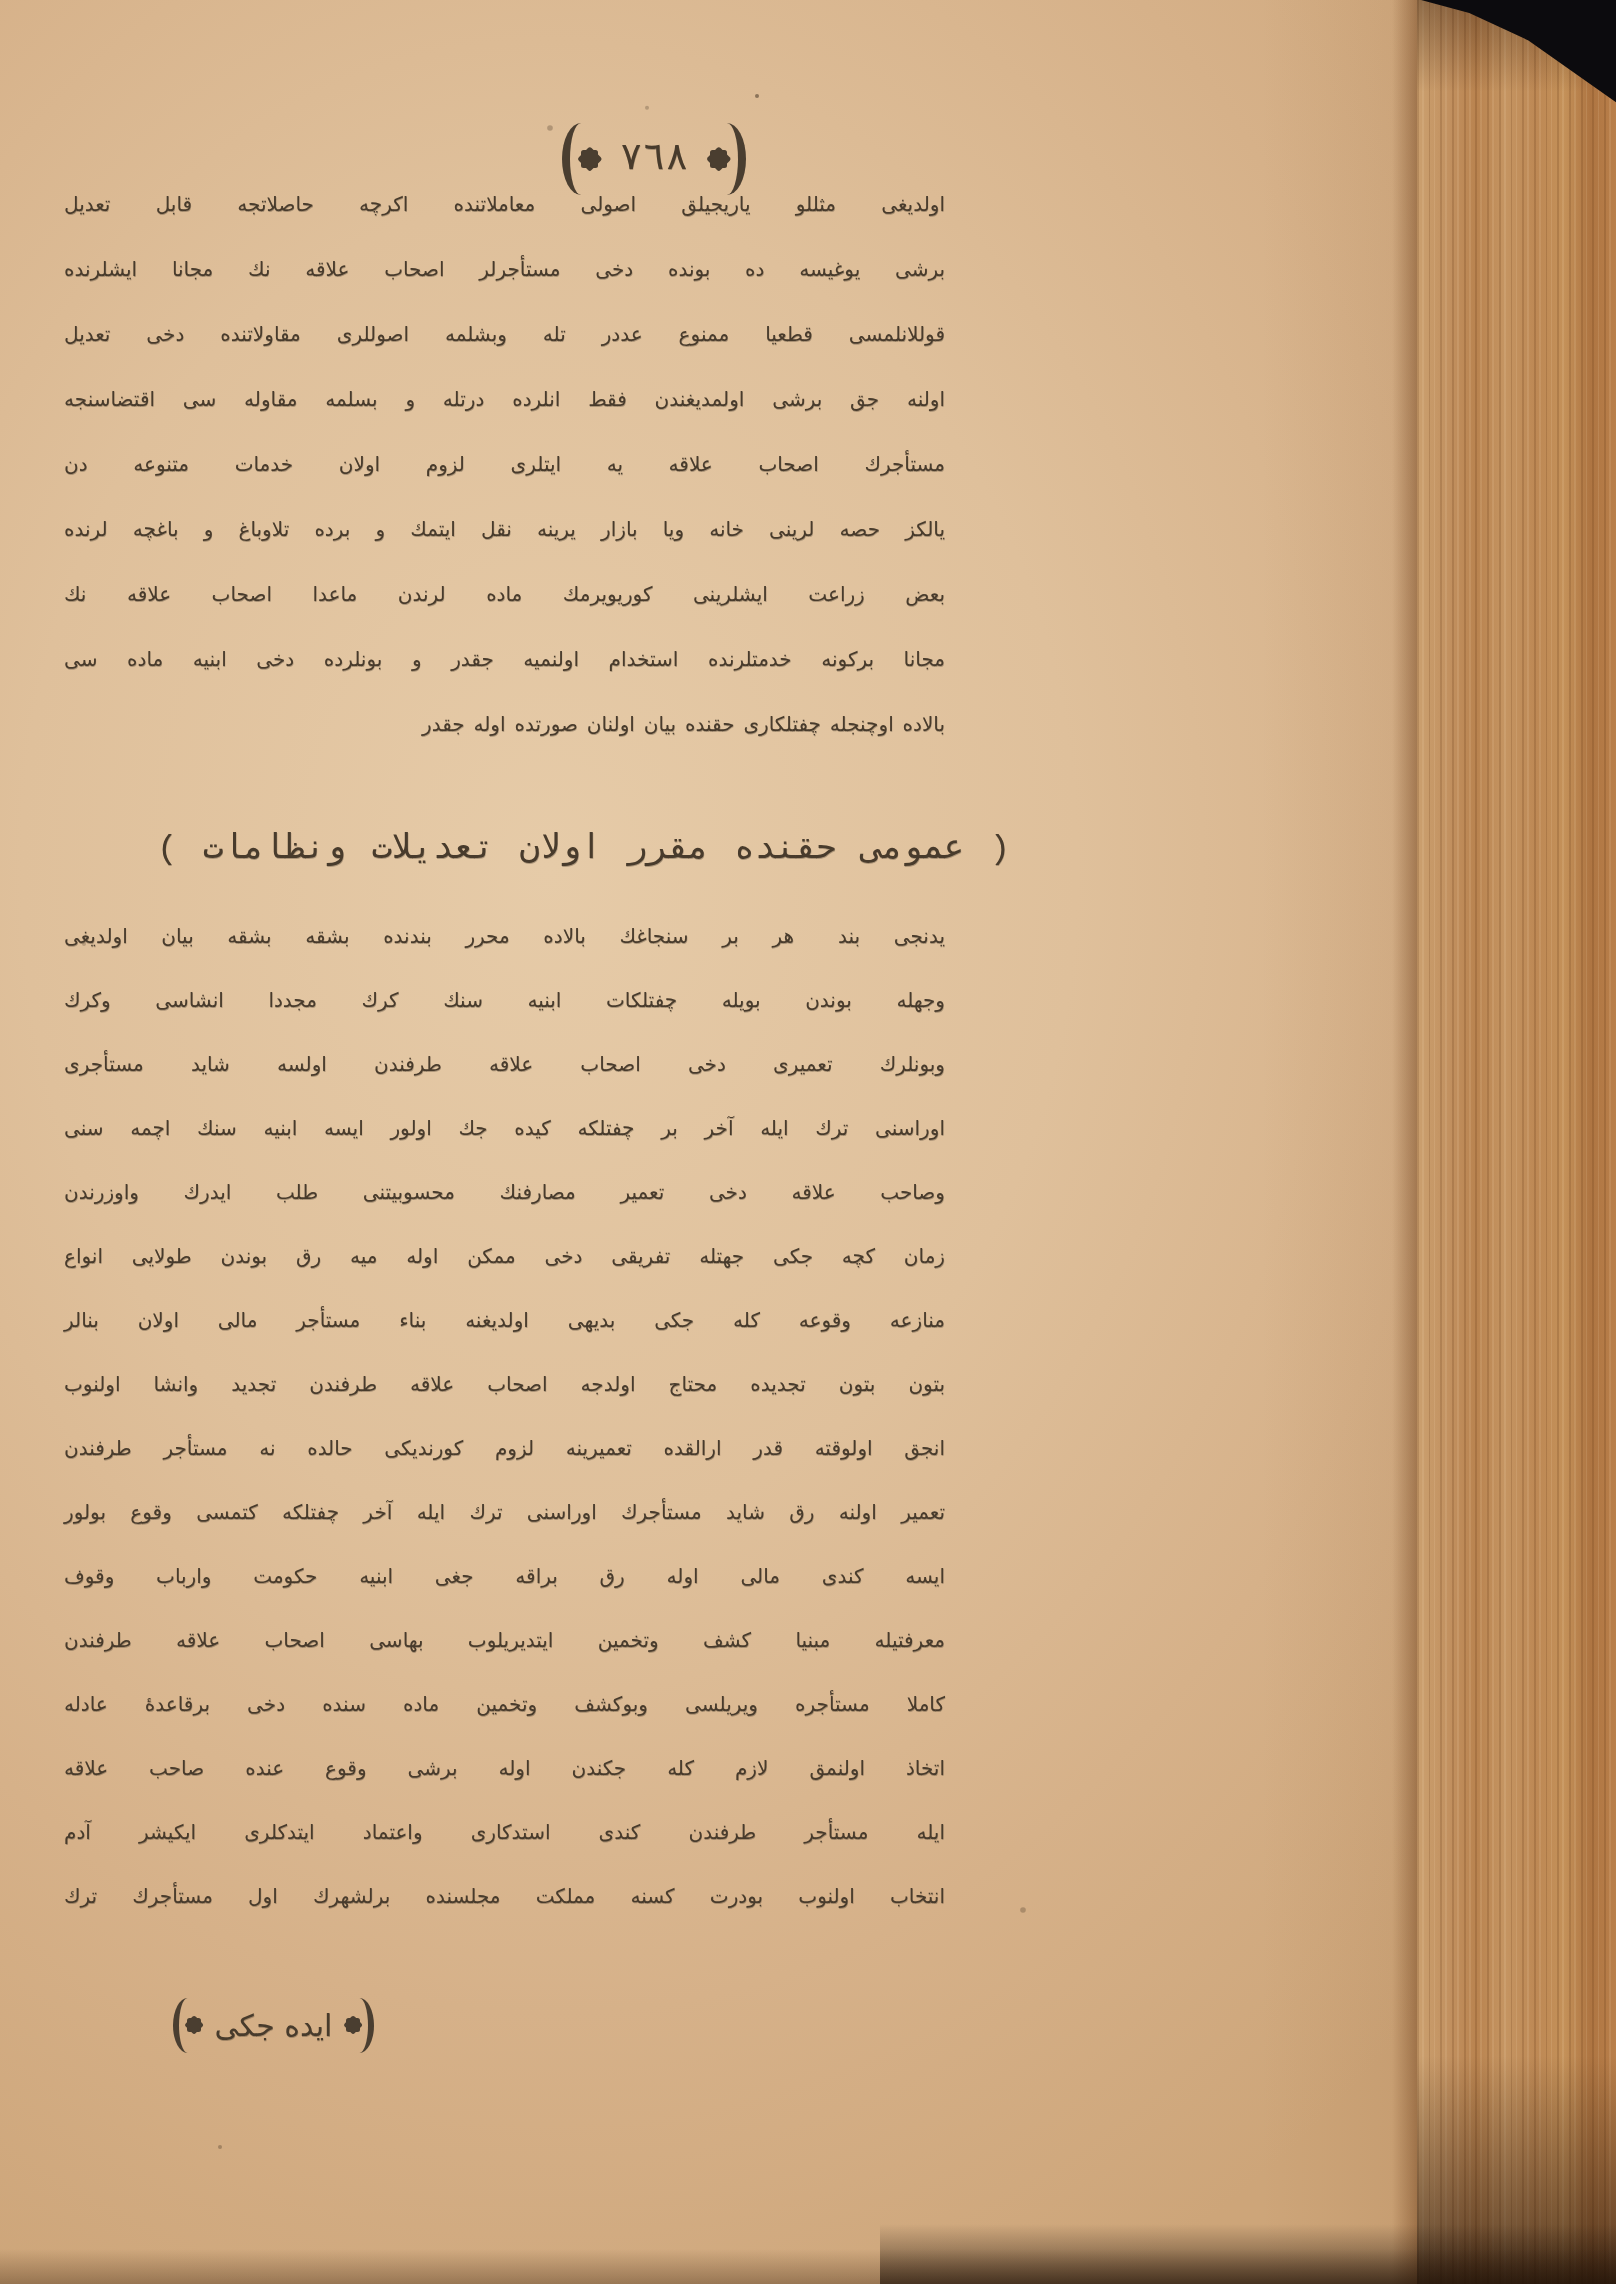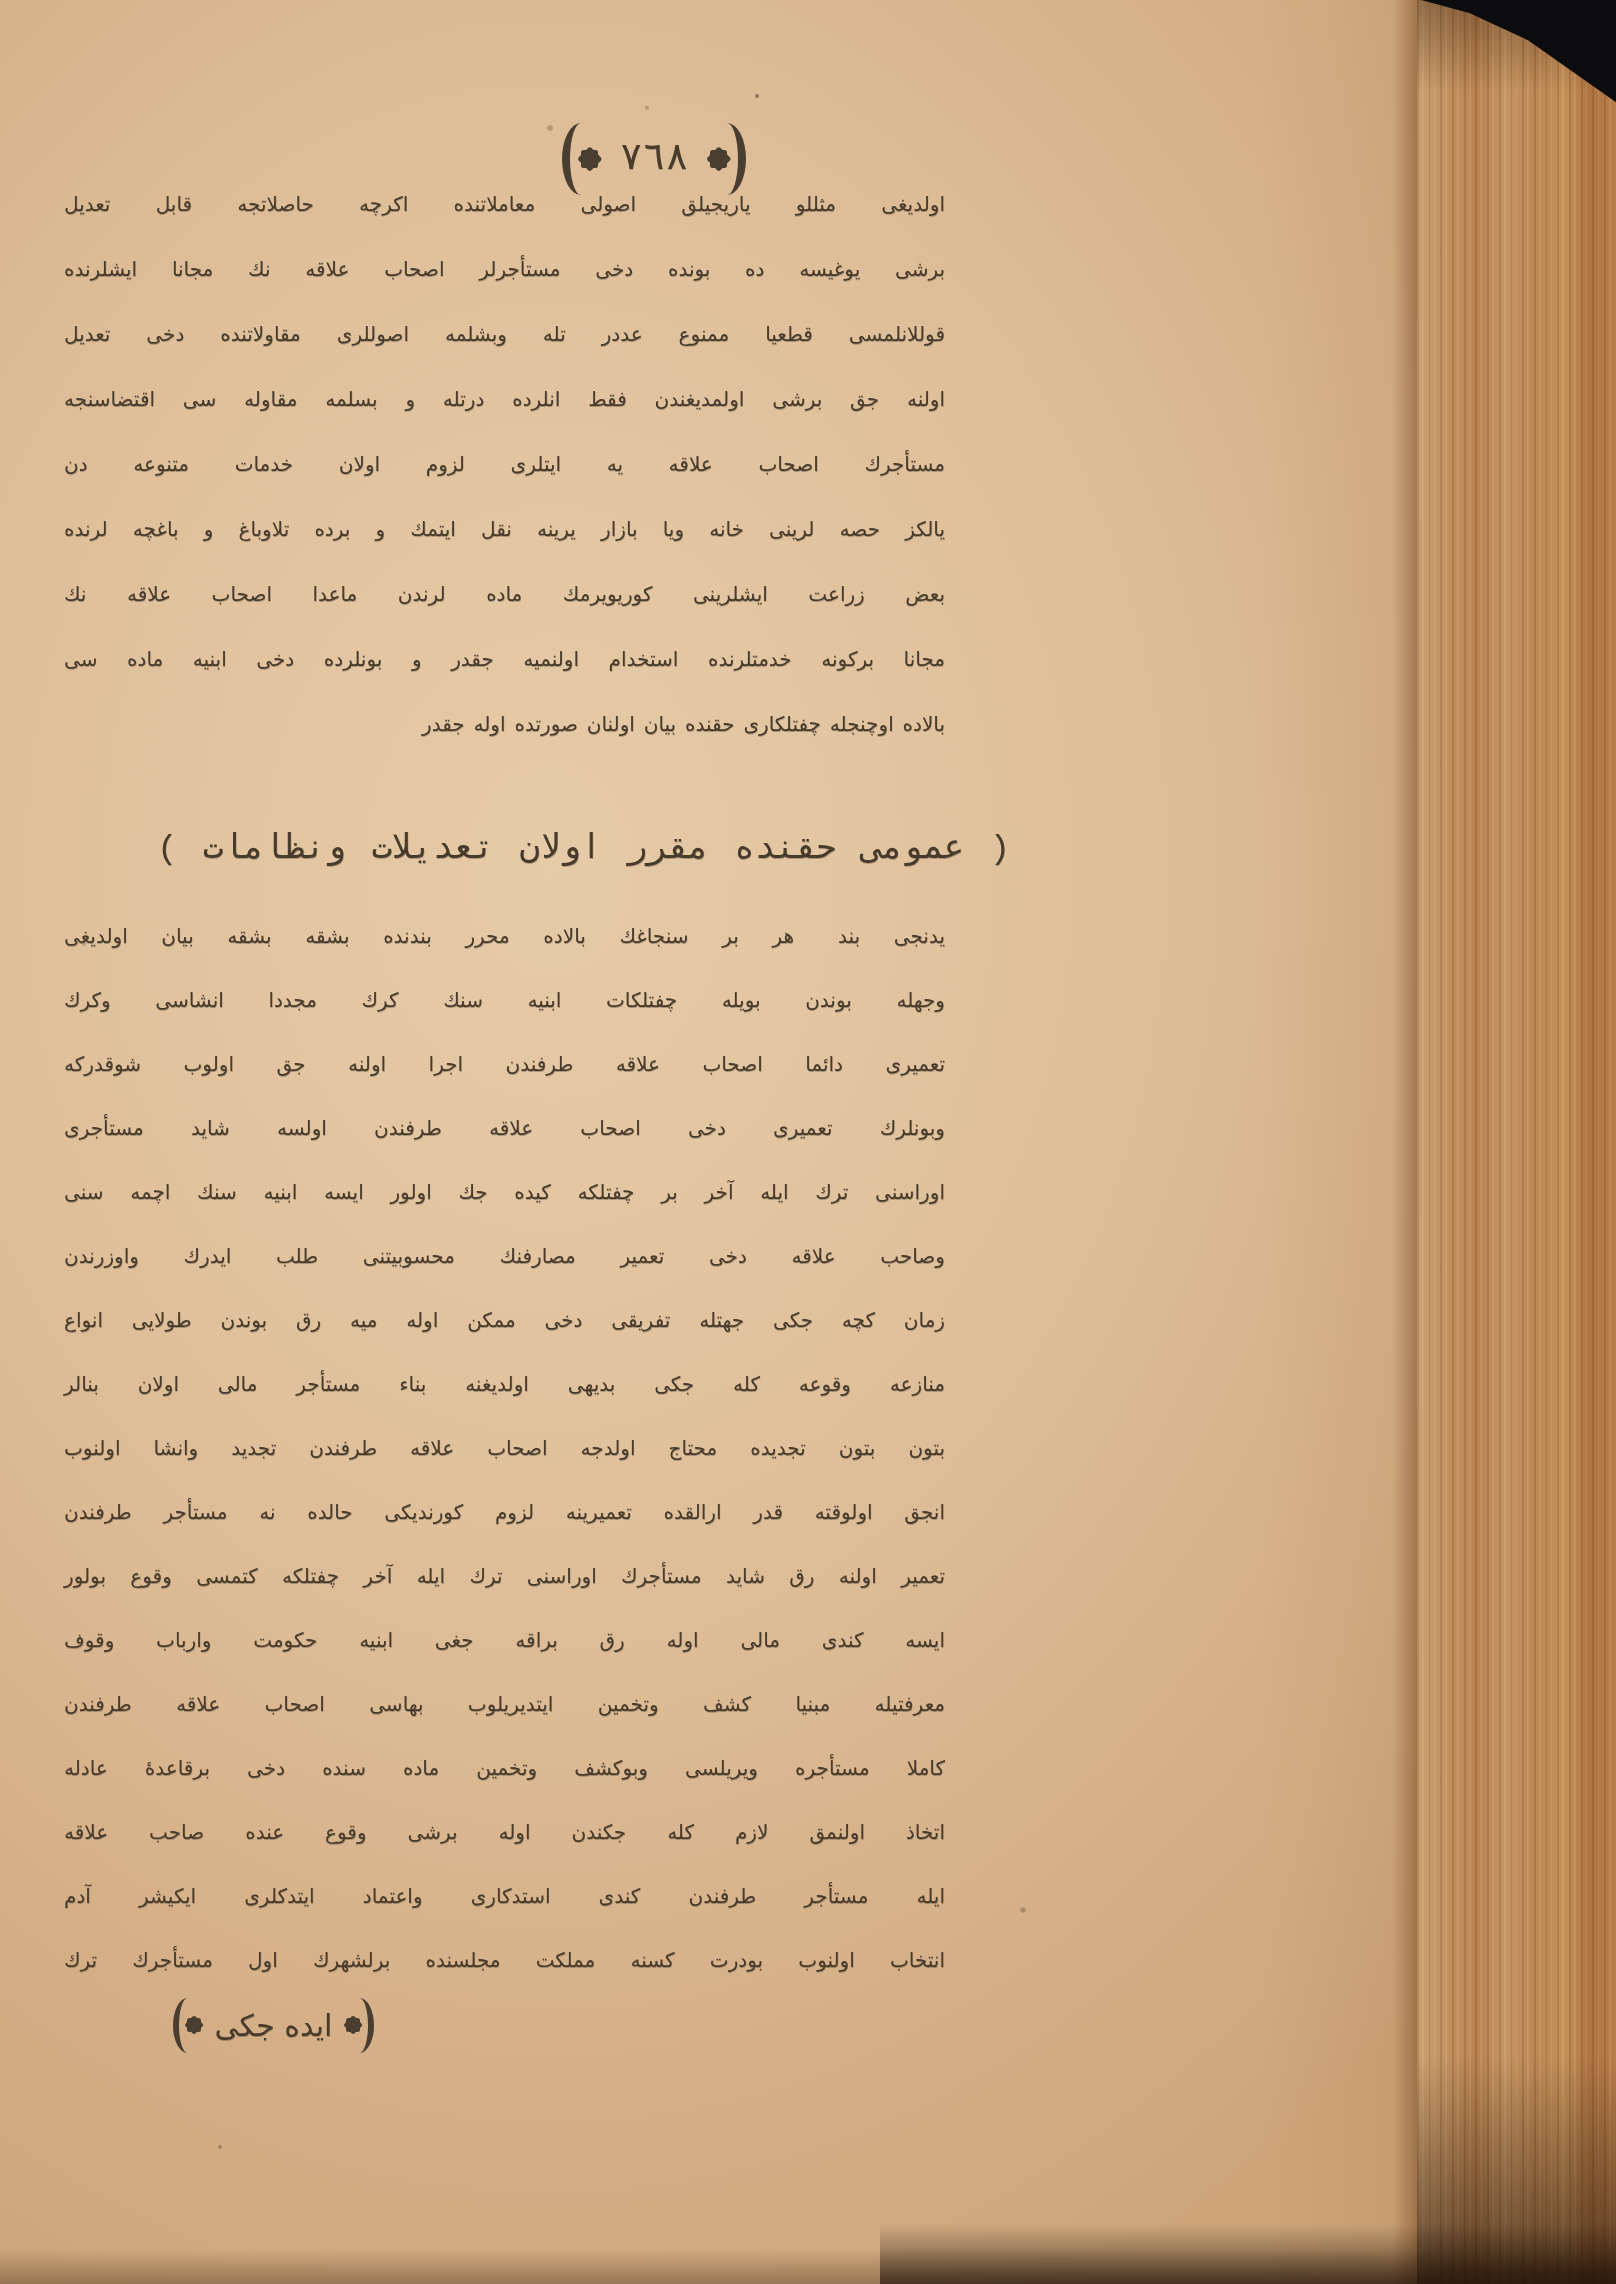--- a/index.html
+++ b/index.html
@@ -133,21 +133,20 @@
     <div class="line short">بالاده اوچنجله چفتلكارى حقنده بيان اولنان صورتده اوله جقدر</div>
   </div>
 
   <div class="heading">
     <span class="heading-inner ink">( عمومى حقنده مقرر اولان تعديلات ونظامات )</span>
   </div>
 
   <div class="para p2 ink">
     <div class="line"><span class="intro-word">يدنجى بند</span><span>هر بر سنجاغك بالاده محرر بندنده بشقه بشقه بيان اولديغى</span></div>
     <div class="line">وجهله بوندن بويله چفتلكات ابنيه سنك كرك مجددا انشاسى وكرك</div>
-    <div class="line">تعميرى دائما اصحاب علاقه طرفندن اجرا اولنه جق اولوب شوقدركه</div>
     <div class="line">وبونلرك تعميرى دخى اصحاب علاقه طرفندن اولسه شايد مستأجرى</div>
     <div class="line">اوراسنى ترك ايله آخر بر چفتلكه كيده جك اولور ايسه ابنيه سنك اچمه سنى</div>
     <div class="line">وصاحب علاقه دخى تعمير مصارفنك محسوبيتنى طلب ايدرك واوزرندن</div>
     <div class="line">زمان كچه جكى جهتله تفريقى دخى ممكن اوله ميه رق بوندن طولايى انواع</div>
     <div class="line">منازعه وقوعه كله جكى بديهى اولديغنه بناء مستأجر مالى اولان بنالر</div>
     <div class="line">بتون بتون تجديده محتاج اولدجه اصحاب علاقه طرفندن تجديد وانشا اولنوب</div>
     <div class="line">انجق اولوقته قدر ارالقده تعميرينه لزوم كورنديكى حالده نه مستأجر طرفندن</div>
     <div class="line">تعمير اولنه رق شايد مستأجرك اوراسنى ترك ايله آخر چفتلكه كتمسى وقوع بولور</div>
     <div class="line">ايسه كندى مالى اوله رق براقه جغى ابنيه حكومت وارباب وقوف</div>
     <div class="line">معرفتيله مبنيا كشف وتخمين ايتديريلوب بهاسى اصحاب علاقه طرفندن</div>

